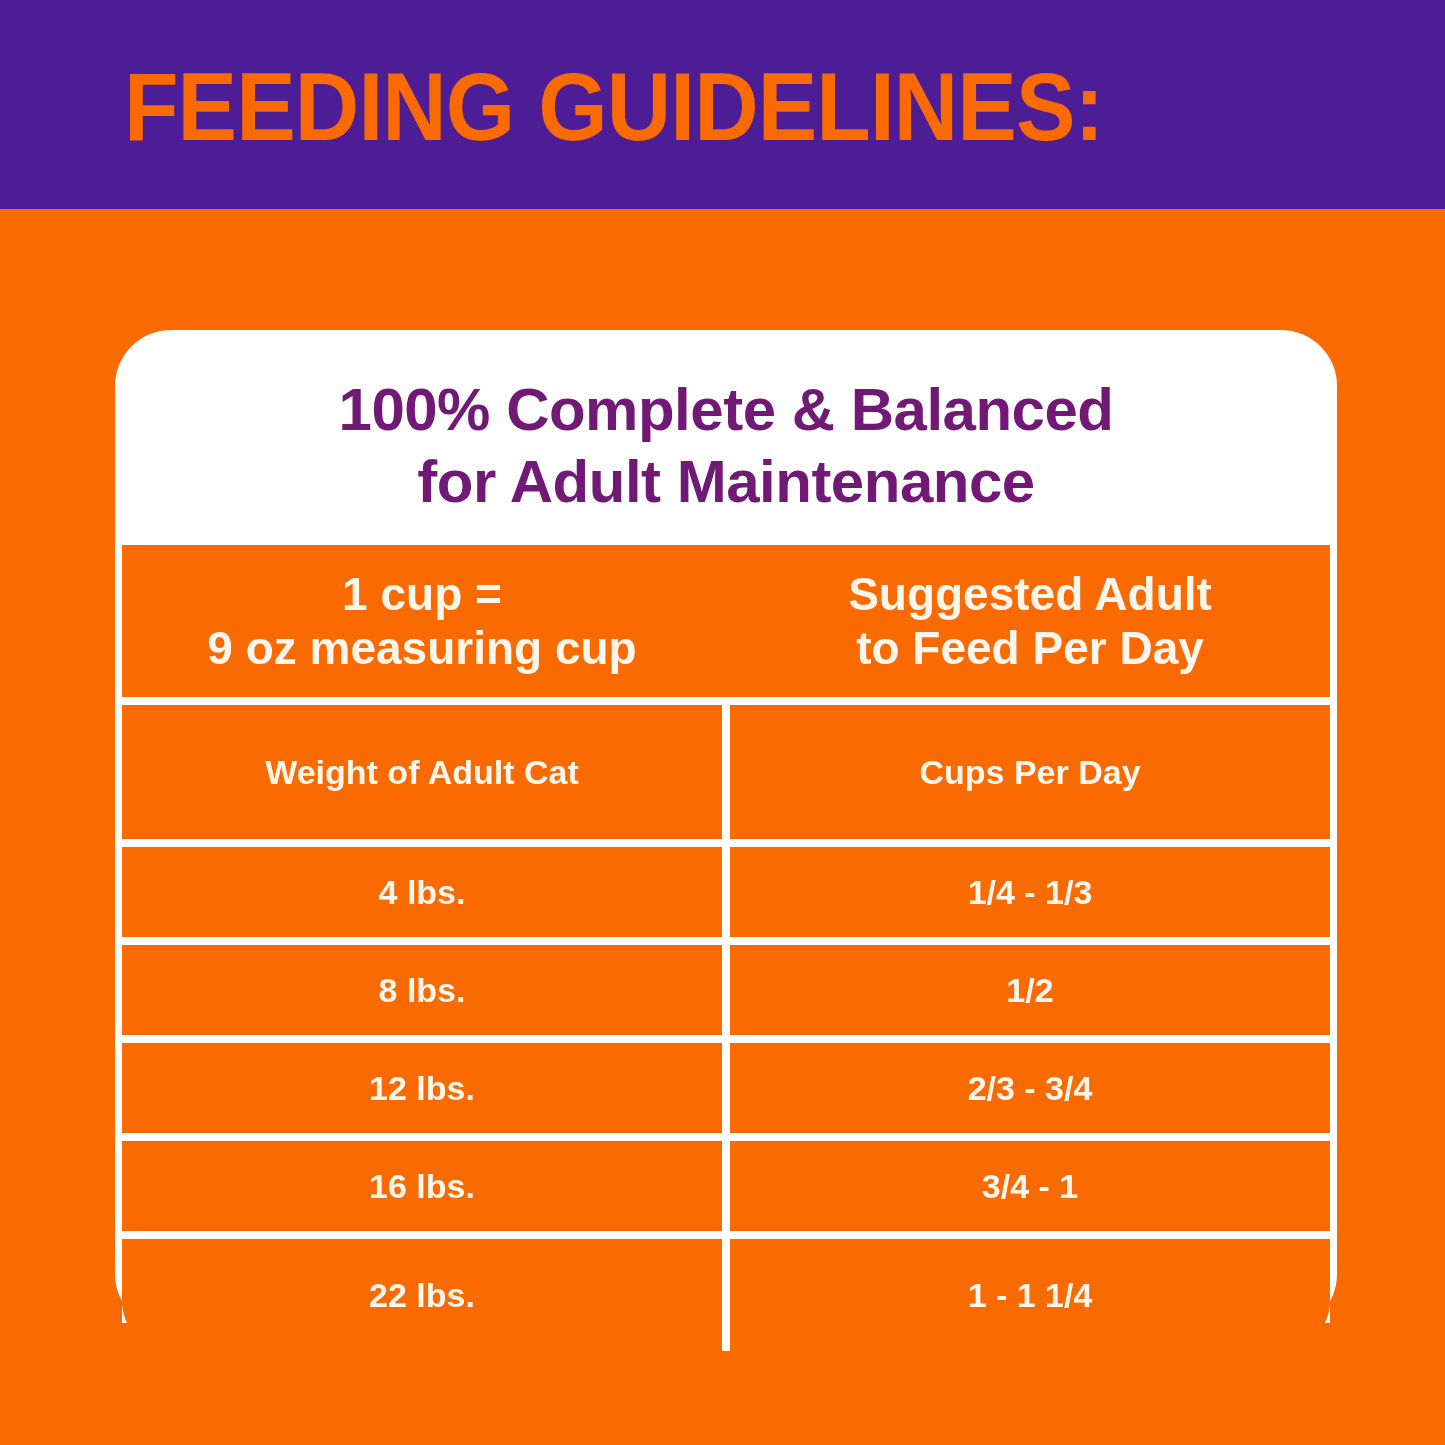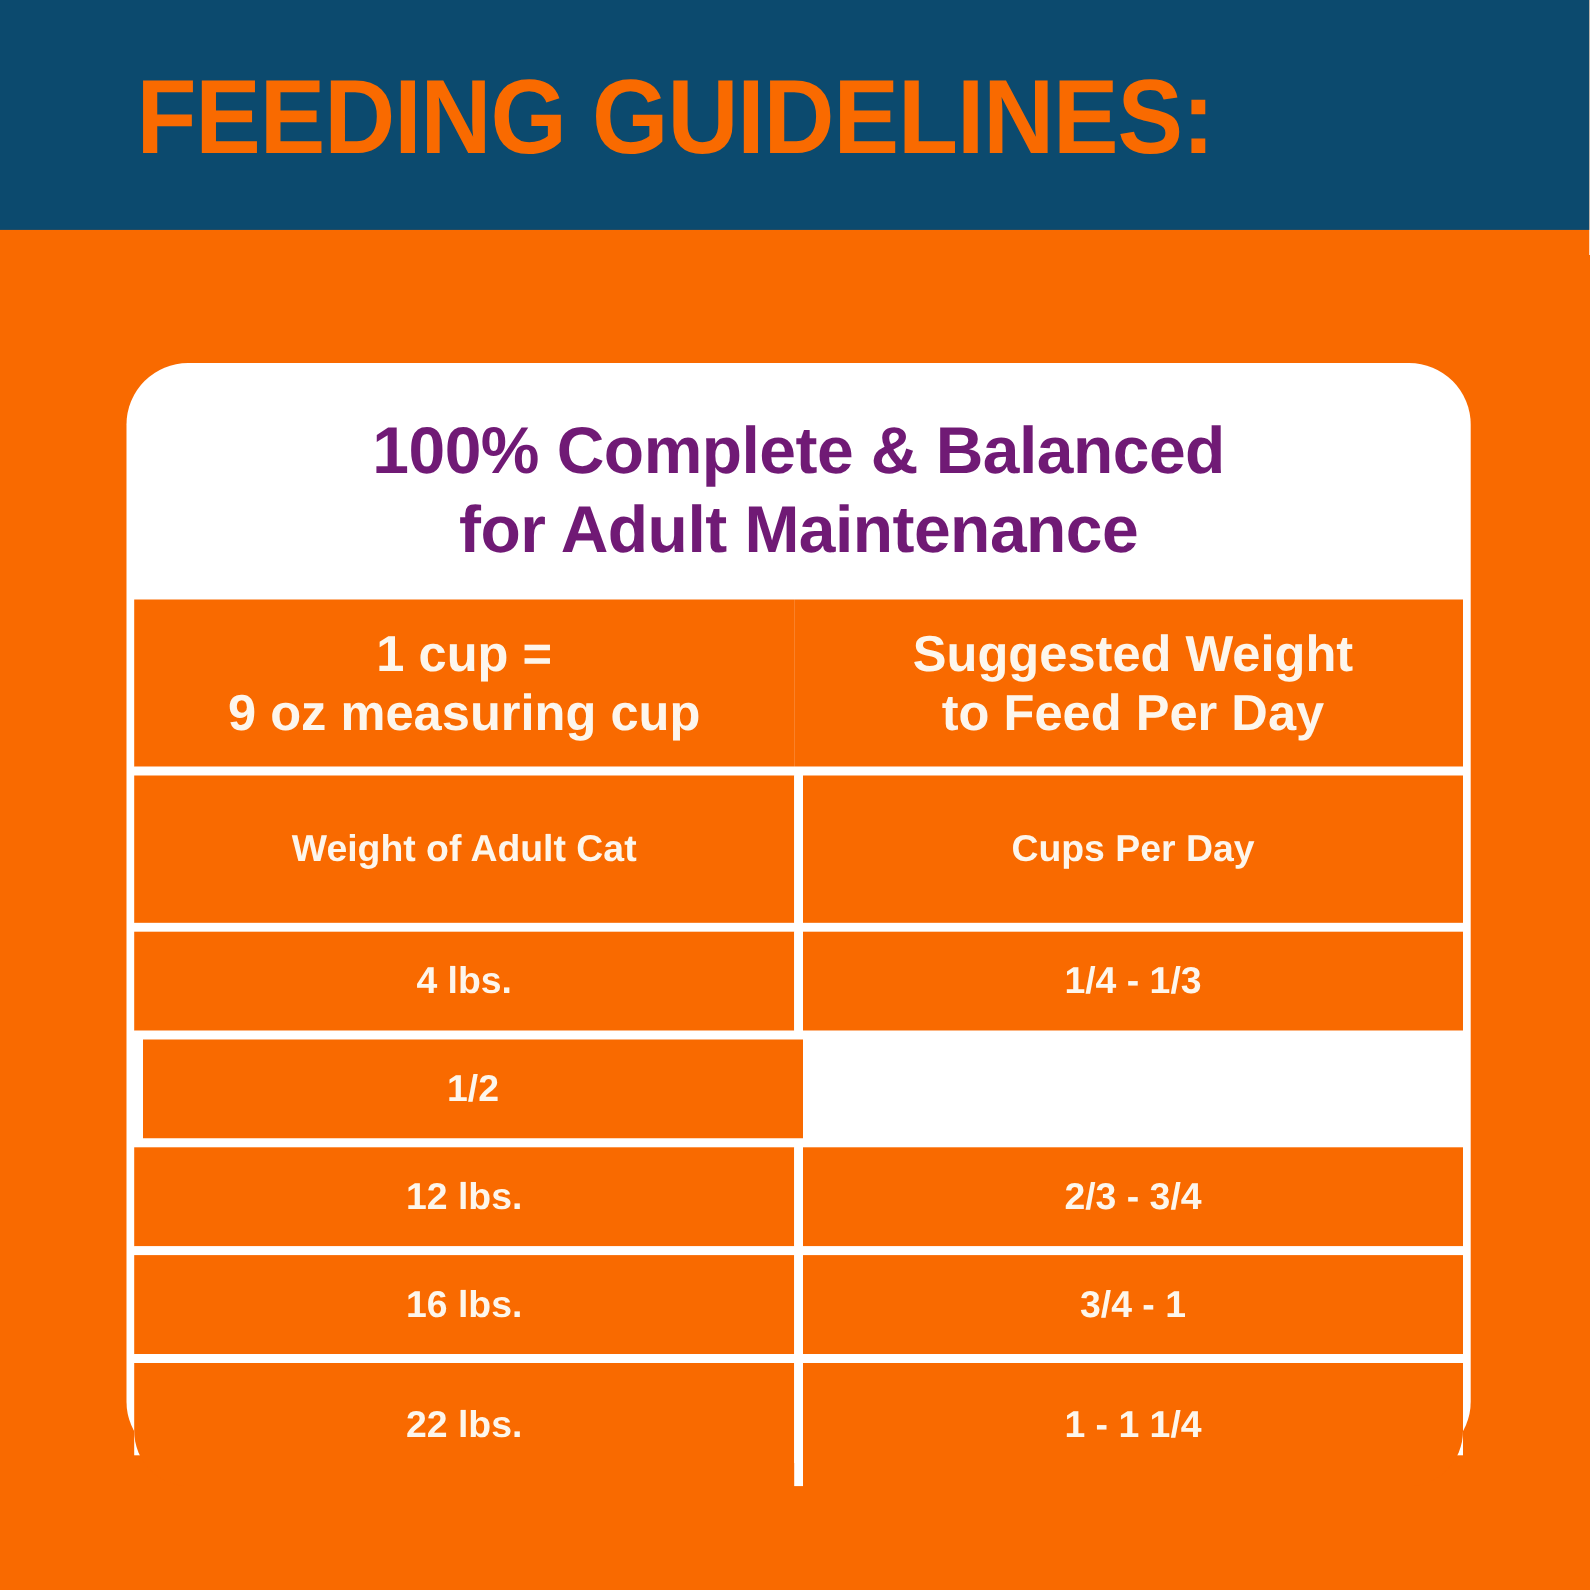--- a/index.html
+++ b/index.html
@@ -13,21 +13,21 @@
     position:relative;
     width:1445px; height:1445px;
     background:#F96A00;
   }
 
   
   .header-band {
     position:absolute;
     left:0; top:0;
     width:1445px; height:209px;
-    background:#0c4a6e;
+    background:#4c1d95;
   }
   .header-title {
     position:absolute;
     left:124px; top:57px;
     font-size:96px;
     line-height:100px;
     font-weight:bold;
     color:#F96A00;
     letter-spacing:-1px;
     transform:scaleX(0.93);
@@ -125,21 +125,21 @@
       <div class="trow row-intro">
         <div class="tcell col-left">
           <div>
             <span class="cell-line">1 cup =</span>
             <span class="cell-line">9 oz measuring cup</span>
           </div>
         </div>
         <div class="col-sep"></div>
         <div class="tcell col-right">
           <div>
-            <span class="cell-line">Suggested Weight</span>
+            <span class="cell-line">Suggested Adult</span>
             <span class="cell-line">to Feed Per Day</span>
           </div>
         </div>
       </div>
 
       <div class="row-sep"></div>
 
       <div class="trow row-sub">
         <div class="tcell col-left">Weight of Adult Cat</div>
         <div class="col-sep"></div>
@@ -150,20 +150,21 @@
 
       <div class="trow row-data">
         <div class="tcell col-left">4 lbs.</div>
         <div class="col-sep"></div>
         <div class="tcell col-right">1/4 - 1/3</div>
       </div>
 
       <div class="row-sep"></div>
 
       <div class="trow row-data">
+        <div class="tcell col-left">8 lbs.</div>
         <div class="col-sep"></div>
         <div class="tcell col-right">1/2</div>
       </div>
 
       <div class="row-sep"></div>
 
       <div class="trow row-data">
         <div class="tcell col-left">12 lbs.</div>
         <div class="col-sep"></div>
         <div class="tcell col-right">2/3 - 3/4</div>

